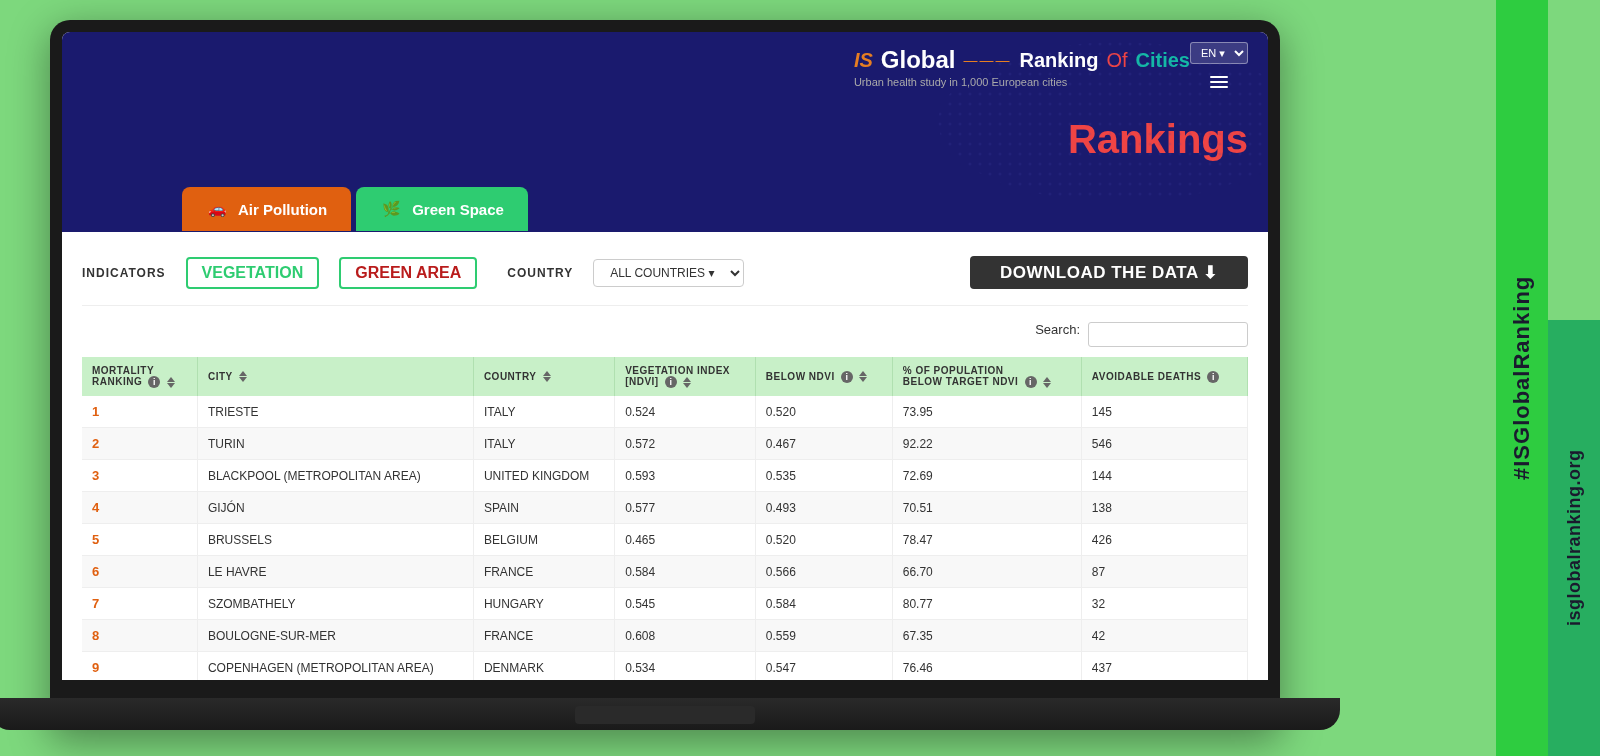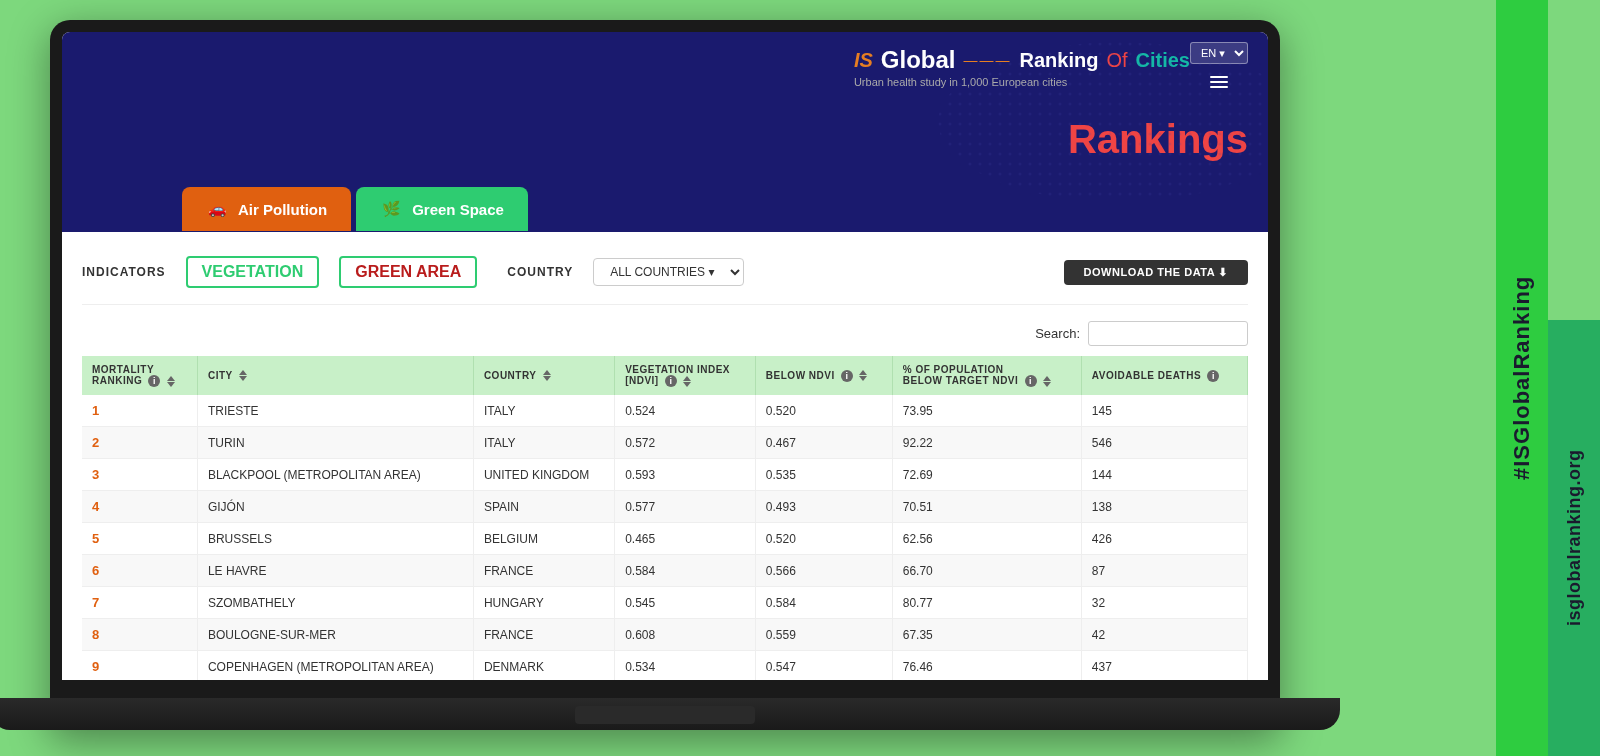--- a/index.html
+++ b/index.html
@@ -291,36 +291,35 @@
       border-radius: 4px;
       font-size: 12px;
       color: #333;
       cursor: pointer;
       background: white;
       min-width: 140px;
     }
     .download-btn {
       background: #333;
       color: white;
-      padding: 6px 20px;
+      padding: 6px 30px;
       border-radius: 4px;
-      font-size: 11px;
+      font-size: 17px;
       font-weight: 700;
       cursor: pointer;
       border: none;
       letter-spacing: 0.5px;
       display: flex;
       align-items: center;
       gap: 6px;
       margin-left: auto;
     }
     .search-row {
       display: flex;
       justify-content: flex-end;
-      align-items: center;
       gap: 8px;
       margin-bottom: 10px;
     }
     .search-label {
       font-size: 13px;
       color: #333;
     }
     .search-input {
       border: 1px solid #ccc;
       border-radius: 3px;
@@ -580,21 +579,21 @@
       <td>0.493</td>
       <td>70.51</td>
       <td>138</td>
     </tr>
               <tr>
       <td><span class="rank-num">5</span></td>
       <td>BRUSSELS</td>
       <td>BELGIUM</td>
       <td>0.465</td>
       <td>0.520</td>
-      <td>62.56</td>
+      <td>78.47</td>
       <td>426</td>
     </tr>
               <tr>
       <td><span class="rank-num">6</span></td>
       <td>LE HAVRE</td>
       <td>FRANCE</td>
       <td>0.584</td>
       <td>0.566</td>
       <td>66.70</td>
       <td>87</td>

